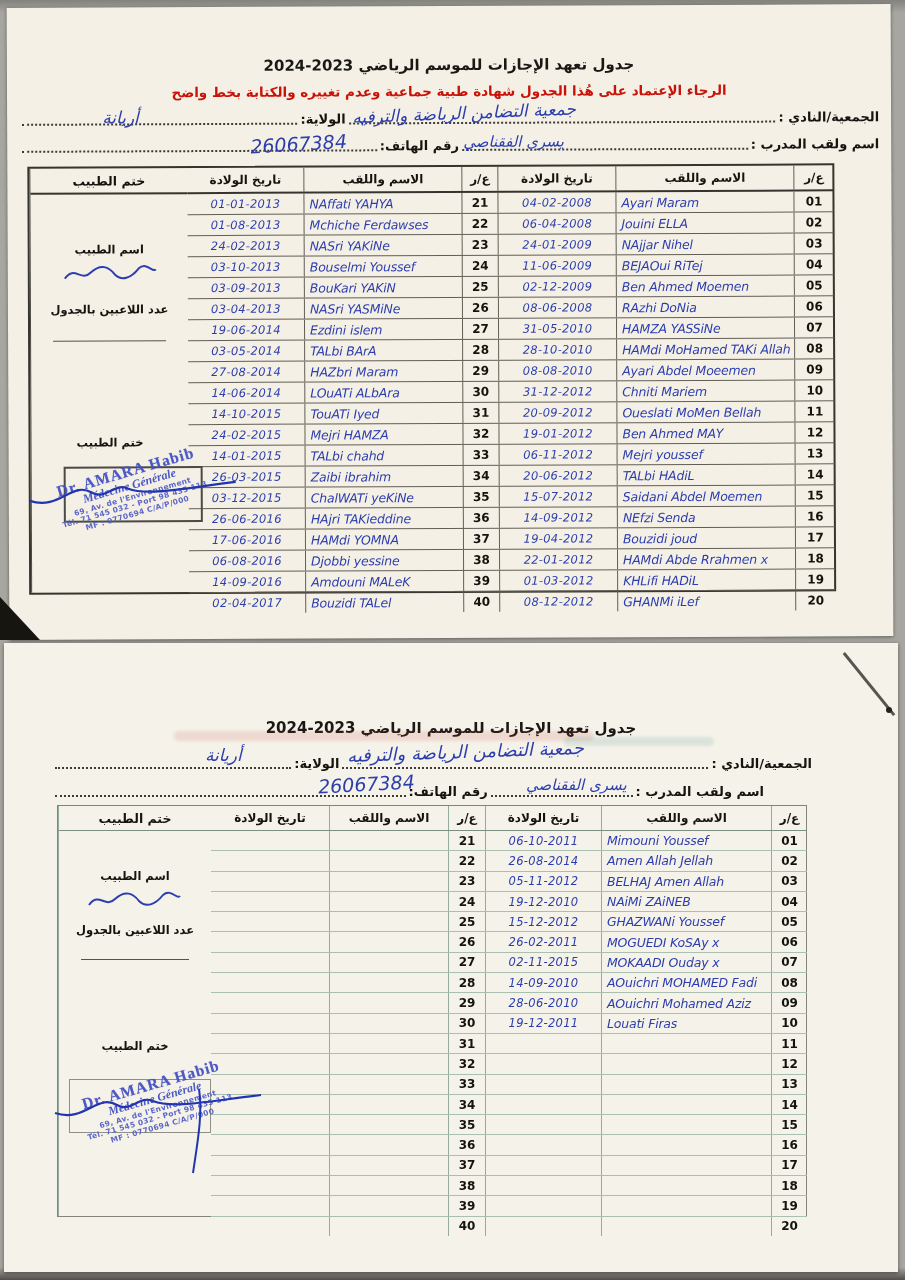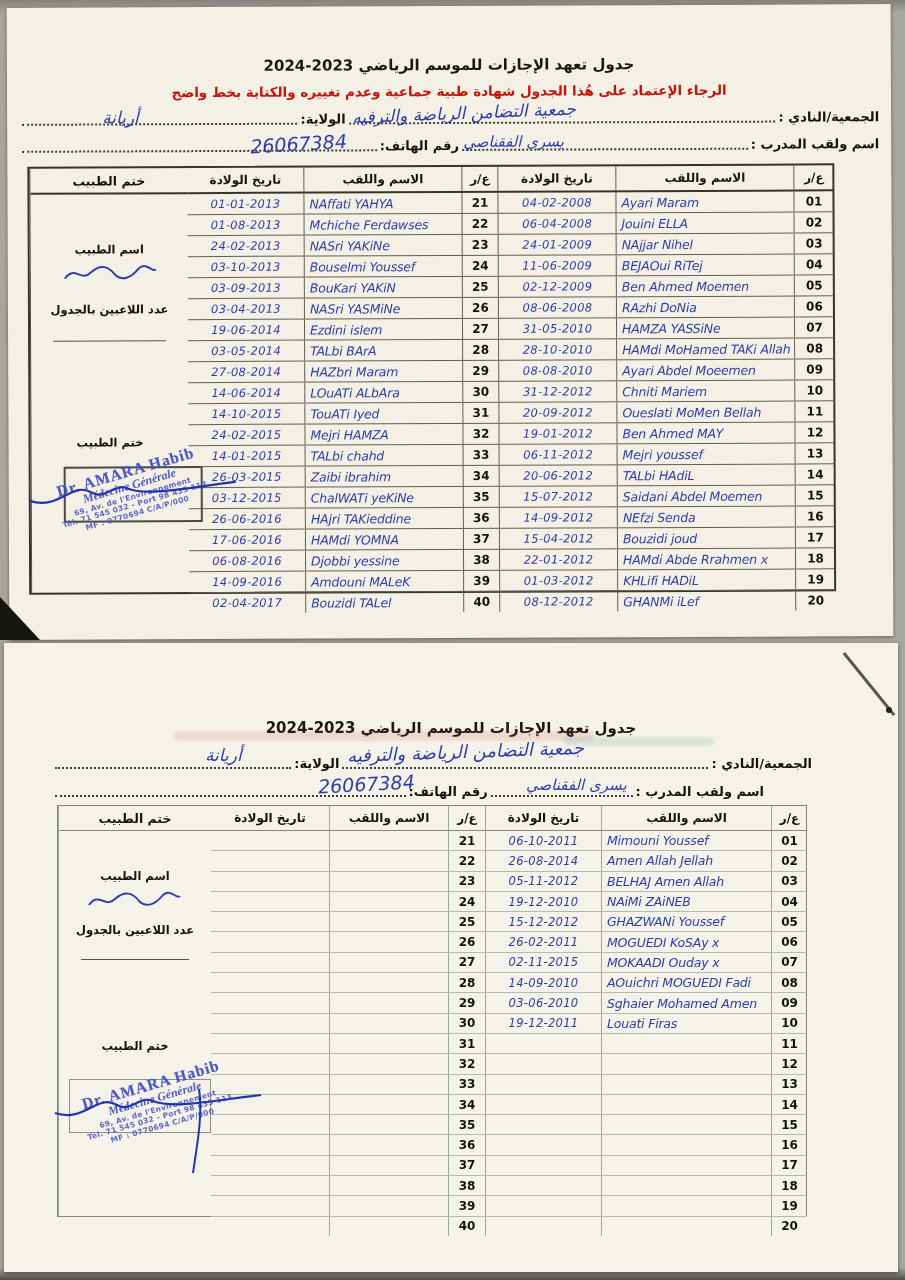--- a/index.html
+++ b/index.html
@@ -273,21 +273,21 @@
             <span class="c c-nameL namecell hw">HAjri TAKieddine</span>
             <span class="c c-numL numcell">36</span>
             <span class="c c-dobR dobcell hw">14-09-2012</span>
             <span class="c c-nameR namecell hw">NEfzi Senda</span>
             <span class="c c-numR numcell">16</span>
           </div>
           <div class="drow">
             <span class="c c-dobL dobcell hw">17-06-2016</span>
             <span class="c c-nameL namecell hw">HAMdi YOMNA</span>
             <span class="c c-numL numcell">37</span>
-            <span class="c c-dobR dobcell hw">15-04-2012</span>
+            <span class="c c-dobR dobcell hw">19-04-2012</span>
             <span class="c c-nameR namecell hw">Bouzidi joud</span>
             <span class="c c-numR numcell">17</span>
           </div>
           <div class="drow">
             <span class="c c-dobL dobcell hw">06-08-2016</span>
             <span class="c c-nameL namecell hw">Djobbi yessine</span>
             <span class="c c-numL numcell">38</span>
             <span class="c c-dobR dobcell hw">22-01-2012</span>
             <span class="c c-nameR namecell hw">HAMdi Abde Rrahmen x</span>
             <span class="c c-numR numcell">18</span>
@@ -428,29 +428,29 @@
             <span class="c c-numL numcell">27</span>
             <span class="c c-dobR dobcell hw">02-11-2015</span>
             <span class="c c-nameR namecell hw">MOKAADI Ouday  x</span>
             <span class="c c-numR numcell">07</span>
           </div>
           <div class="drow">
             <span class="c c-dobL dobcell hw"></span>
             <span class="c c-nameL namecell hw"></span>
             <span class="c c-numL numcell">28</span>
             <span class="c c-dobR dobcell hw">14-09-2010</span>
-            <span class="c c-nameR namecell hw">AOuichri MOGUEDI Fadi</span>
+            <span class="c c-nameR namecell hw">AOuichri MOHAMED Fadi</span>
             <span class="c c-numR numcell">08</span>
           </div>
           <div class="drow">
             <span class="c c-dobL dobcell hw"></span>
             <span class="c c-nameL namecell hw"></span>
             <span class="c c-numL numcell">29</span>
-            <span class="c c-dobR dobcell hw">03-06-2010</span>
-            <span class="c c-nameR namecell hw">Sghaier Mohamed Amen</span>
+            <span class="c c-dobR dobcell hw">28-06-2010</span>
+            <span class="c c-nameR namecell hw">AOuichri Mohamed Aziz</span>
             <span class="c c-numR numcell">09</span>
           </div>
           <div class="drow">
             <span class="c c-dobL dobcell hw"></span>
             <span class="c c-nameL namecell hw"></span>
             <span class="c c-numL numcell">30</span>
             <span class="c c-dobR dobcell hw">19-12-2011</span>
             <span class="c c-nameR namecell hw">Louati Firas</span>
             <span class="c c-numR numcell">10</span>
           </div>

